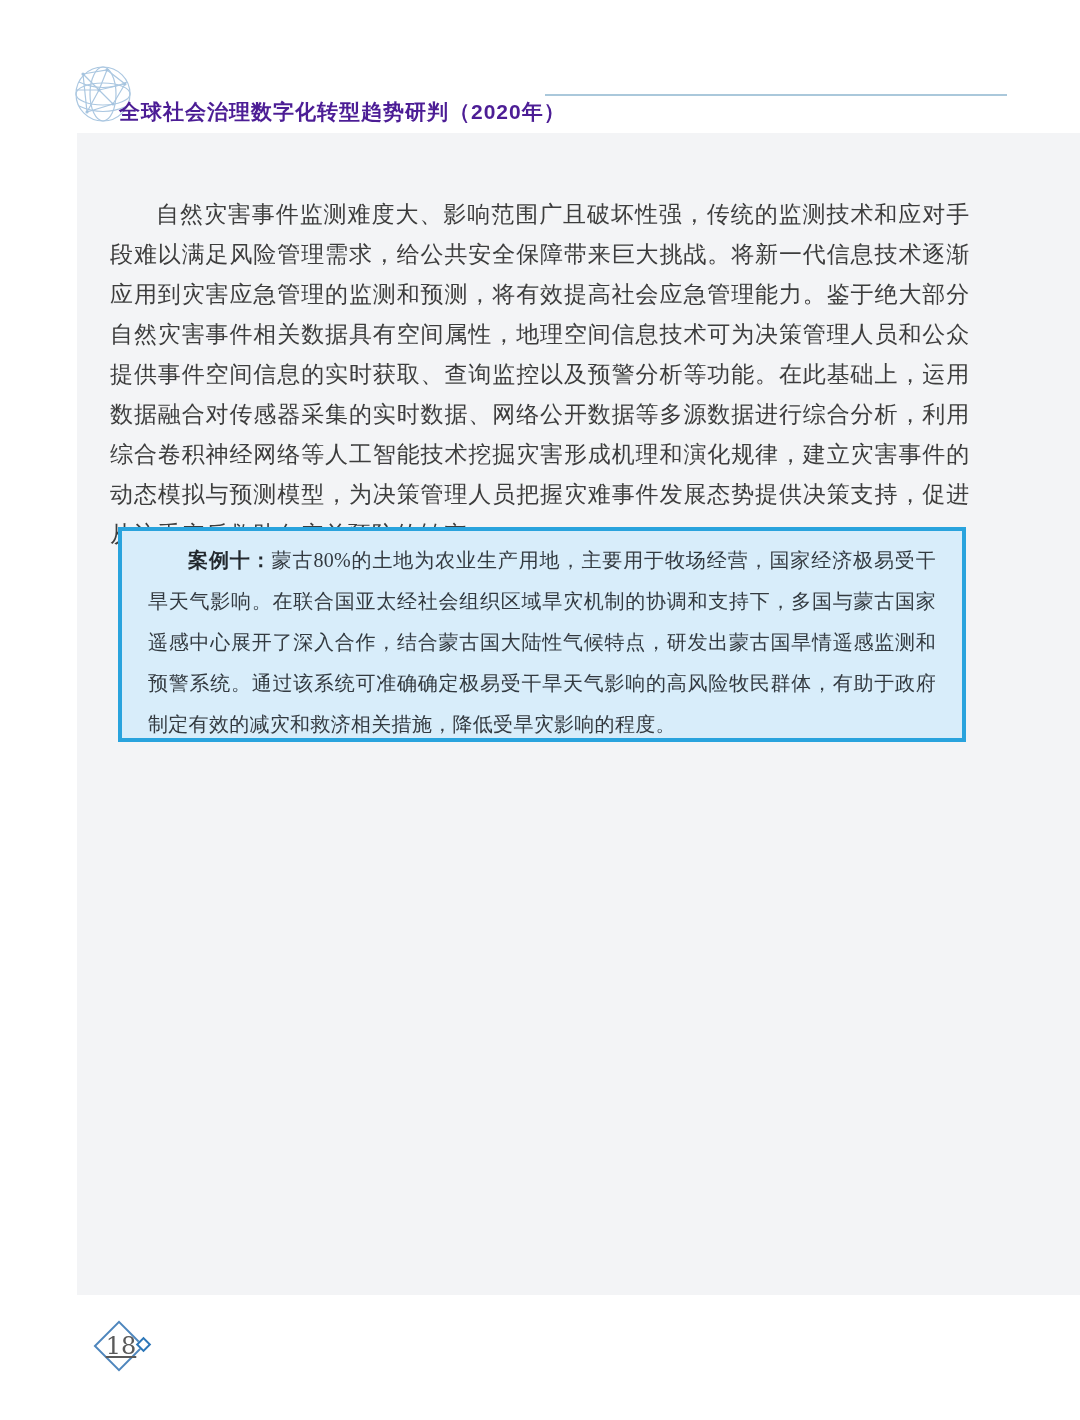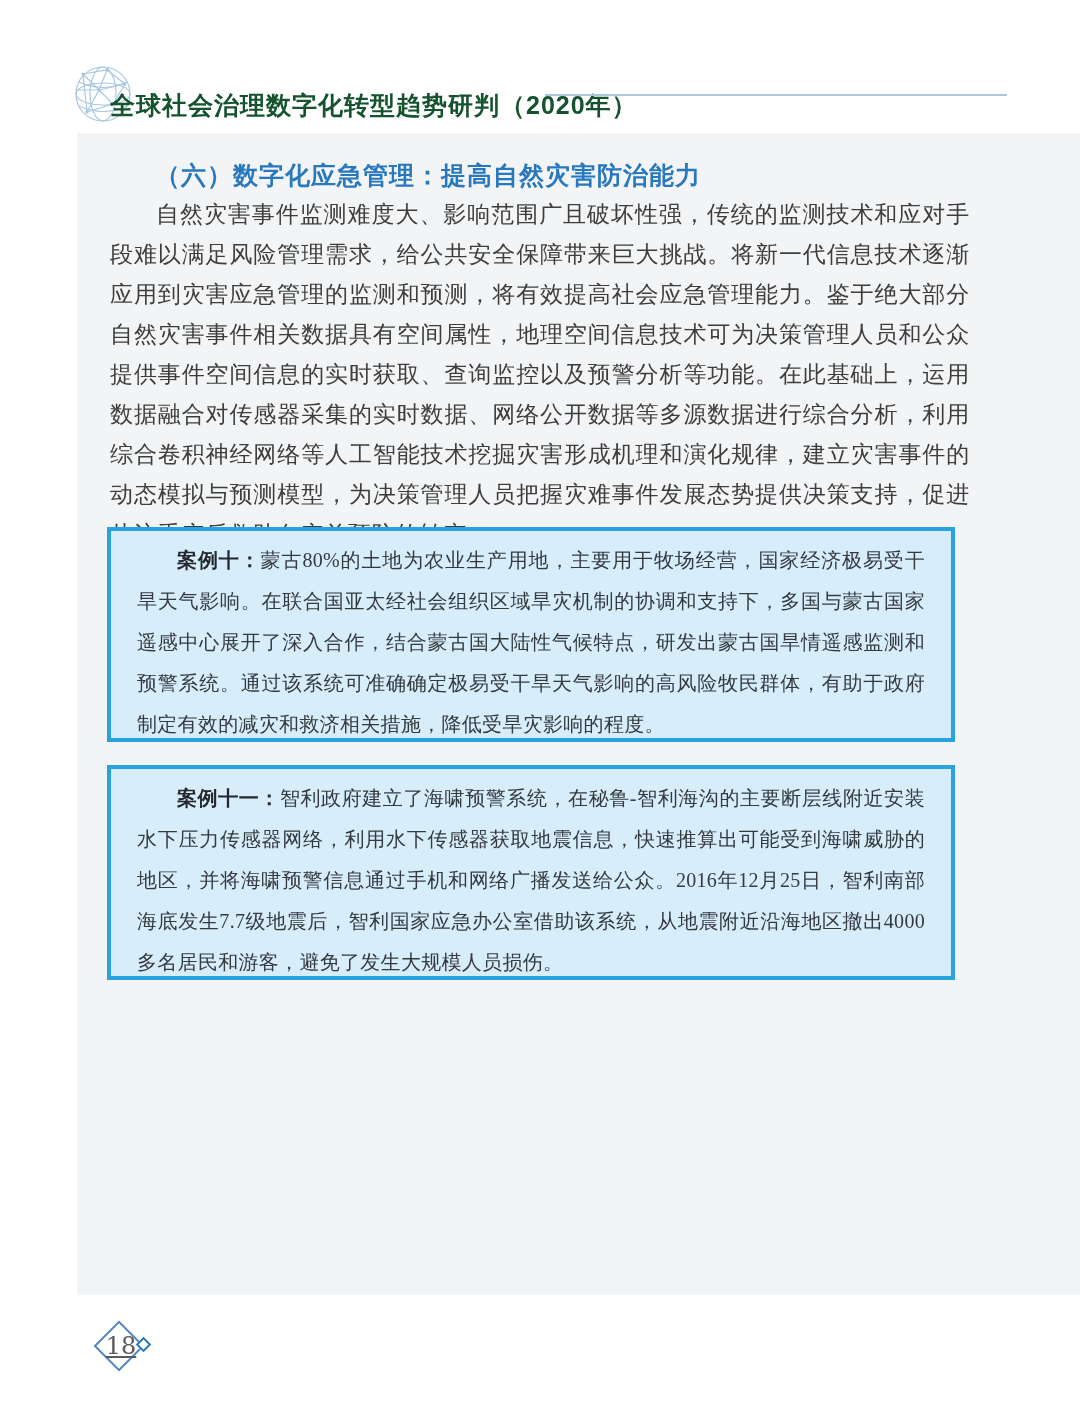--- a/index.html
+++ b/index.html
@@ -17,25 +17,25 @@
     position: absolute;
     left: 73px;
     top: 60px;
     width: 62px;
     height: 66px;
   }
   .report-title {
     position: absolute;
     left: 103px;
     top: 82px;
-    margin: 7px;
+    margin: 16px;
     font-family: "Liberation Sans", sans-serif;
-    font-size: 25px;
+    font-size: 21px;
     font-weight: bold;
-    color: #14532d;
+    color: #4c1d95;
     letter-spacing: 1px;
     white-space: nowrap;
   }
   .header-rule {
     position: absolute;
     left: 545px;
     top: 94px;
     width: 462px;
     height: 2px;
     background: #aac8db;
@@ -70,21 +70,21 @@
     font-size: 23px;
     line-height: 40px;
     letter-spacing: 0.8px;
     color: #3d3d3d;
     text-align: justify;
     text-indent: 2em;
   }
   
   .case-box {
     position: absolute;
-    left: 30px;
+    left: 41px;
     width: 848px;
     height: 215px;
     background: #d8edfa;
     border: 4px solid #29a3dd;
     overflow: hidden;
   }
   .case-box-1 { top: 394px; }
   .case-box-2 { top: 632px; }
   .case-text {
     margin: 0;
@@ -156,35 +156,29 @@
         <circle cx="14" cy="52" r="1.6"></circle>
         <circle cx="40" cy="44" r="1.6"></circle>
       </g>
     </svg>
   </div>
   <h1 class="report-title">全球社会治理数字化转型趋势研判（2020年）</h1>
   <div class="header-rule"></div>
 
   <main class="content">
 
-    <h2 class="section-heading">（六）数字化应急管理：提高自然灾害防治能力</h2>
 
     <p class="section-paragraph">自然灾害事件监测难度大、影响范围广且破坏性强，传统的监测技术和应对手段难以满足风险管理需求，给公共安全保障带来巨大挑战。将新一代信息技术逐渐应用到灾害应急管理的监测和预测，将有效提高社会应急管理能力。鉴于绝大部分自然灾害事件相关数据具有空间属性，地理空间信息技术可为决策管理人员和公众提供事件空间信息的实时获取、查询监控以及预警分析等功能。在此基础上，运用数据融合对传感器采集的实时数据、网络公开数据等多源数据进行综合分析，利用综合卷积神经网络等人工智能技术挖掘灾害形成机理和演化规律，建立灾害事件的动态模拟与预测模型，为决策管理人员把握灾难事件发展态势提供决策支持，促进从注重灾后救助向灾前预防的转变。</p>
 
     <section class="case-box case-box-1">
       <p class="case-text">
         <b class="case-label">案例十：</b><span>蒙古80%的土地为农业生产用地，主要用于牧场经营，国家经济极易受干旱天气影响。在联合国亚太经社会组织区域旱灾机制的协调和支持下，多国与蒙古国家遥感中心展开了深入合作，结合蒙古国大陆性气候特点，研发出蒙古国旱情遥感监测和预警系统。通过该系统可准确确定极易受干旱天气影响的高风险牧民群体，有助于政府制定有效的减灾和救济相关措施，降低受旱灾影响的程度。</span>
       </p>
     </section>
 
-    <section class="case-box case-box-2">
-      <p class="case-text">
-        <b class="case-label">案例十一：</b><span>智利政府建立了海啸预警系统，在秘鲁-智利海沟的主要断层线附近安装水下压力传感器网络，利用水下传感器获取地震信息，快速推算出可能受到海啸威胁的地区，并将海啸预警信息通过手机和网络广播发送给公众。2016年12月25日，智利南部海底发生7.7级地震后，智利国家应急办公室借助该系统，从地震附近沿海地区撤出4000多名居民和游客，避免了发生大规模人员损伤。</span>
-      </p>
-    </section>
 
   </main>
 
   <footer>
     <div class="big-diamond"></div>
     <div class="small-diamond"></div>
     <div class="page-number-text">18</div>
   </footer>
 
 </div>

